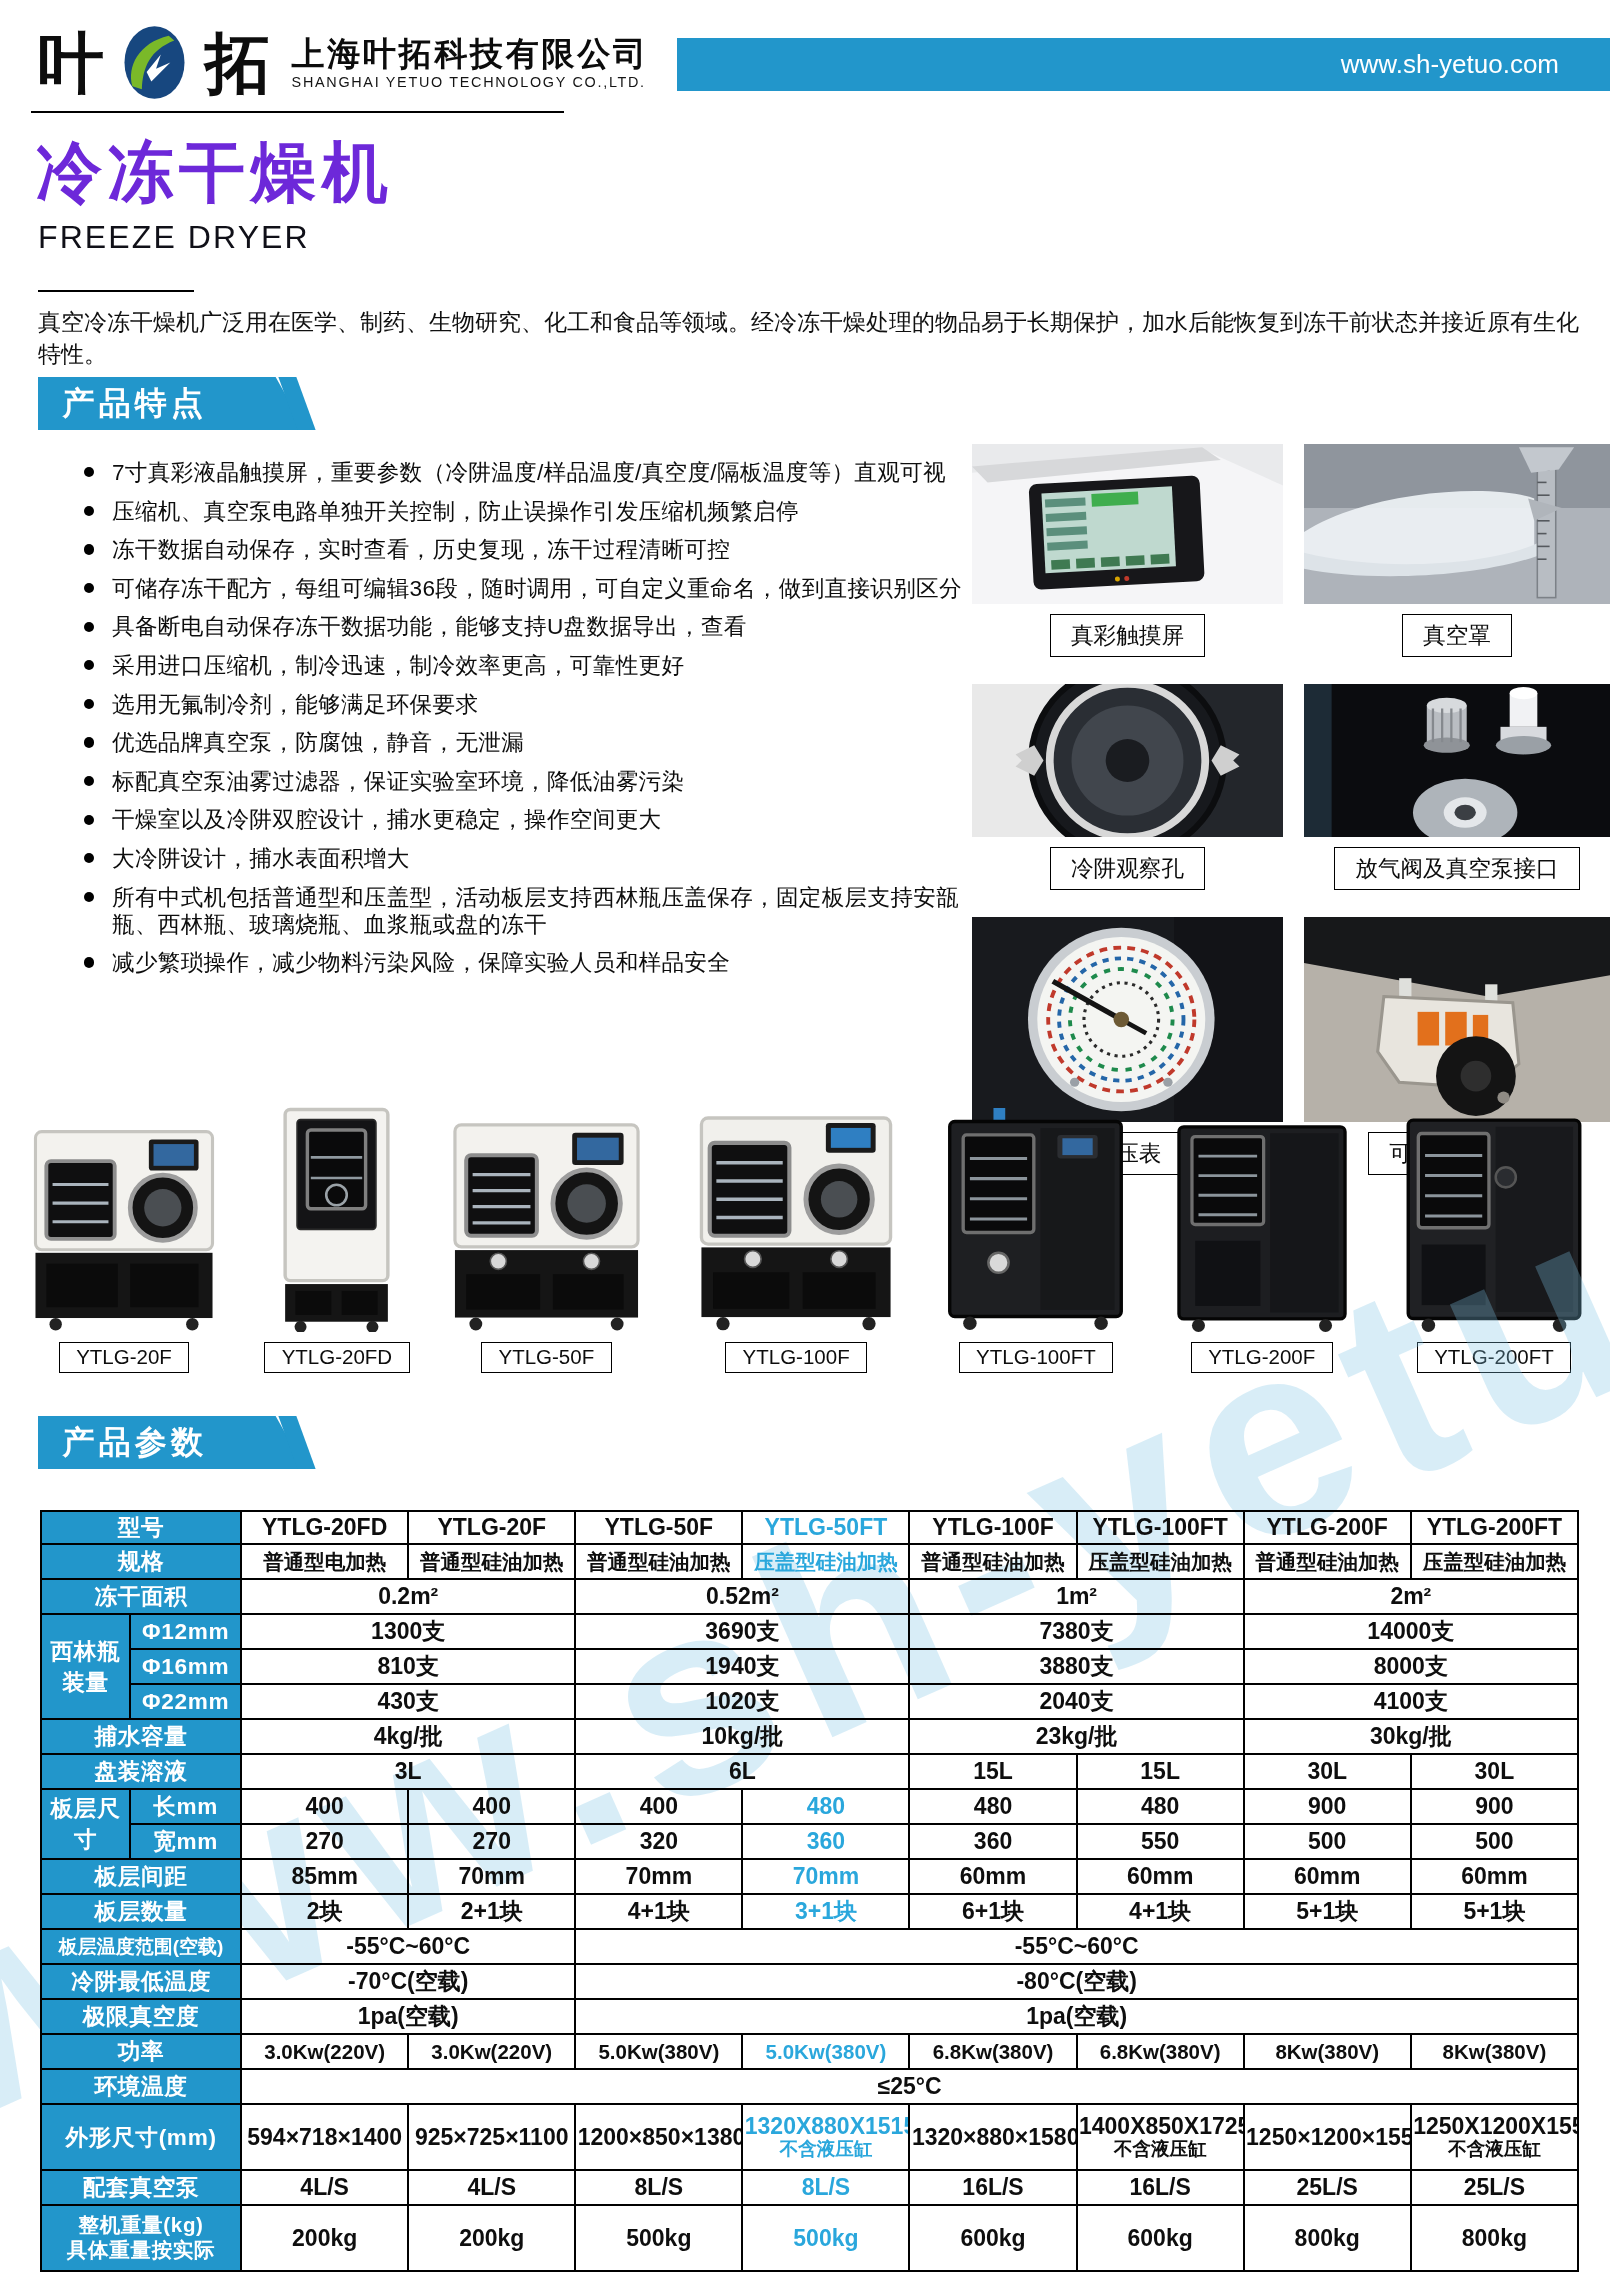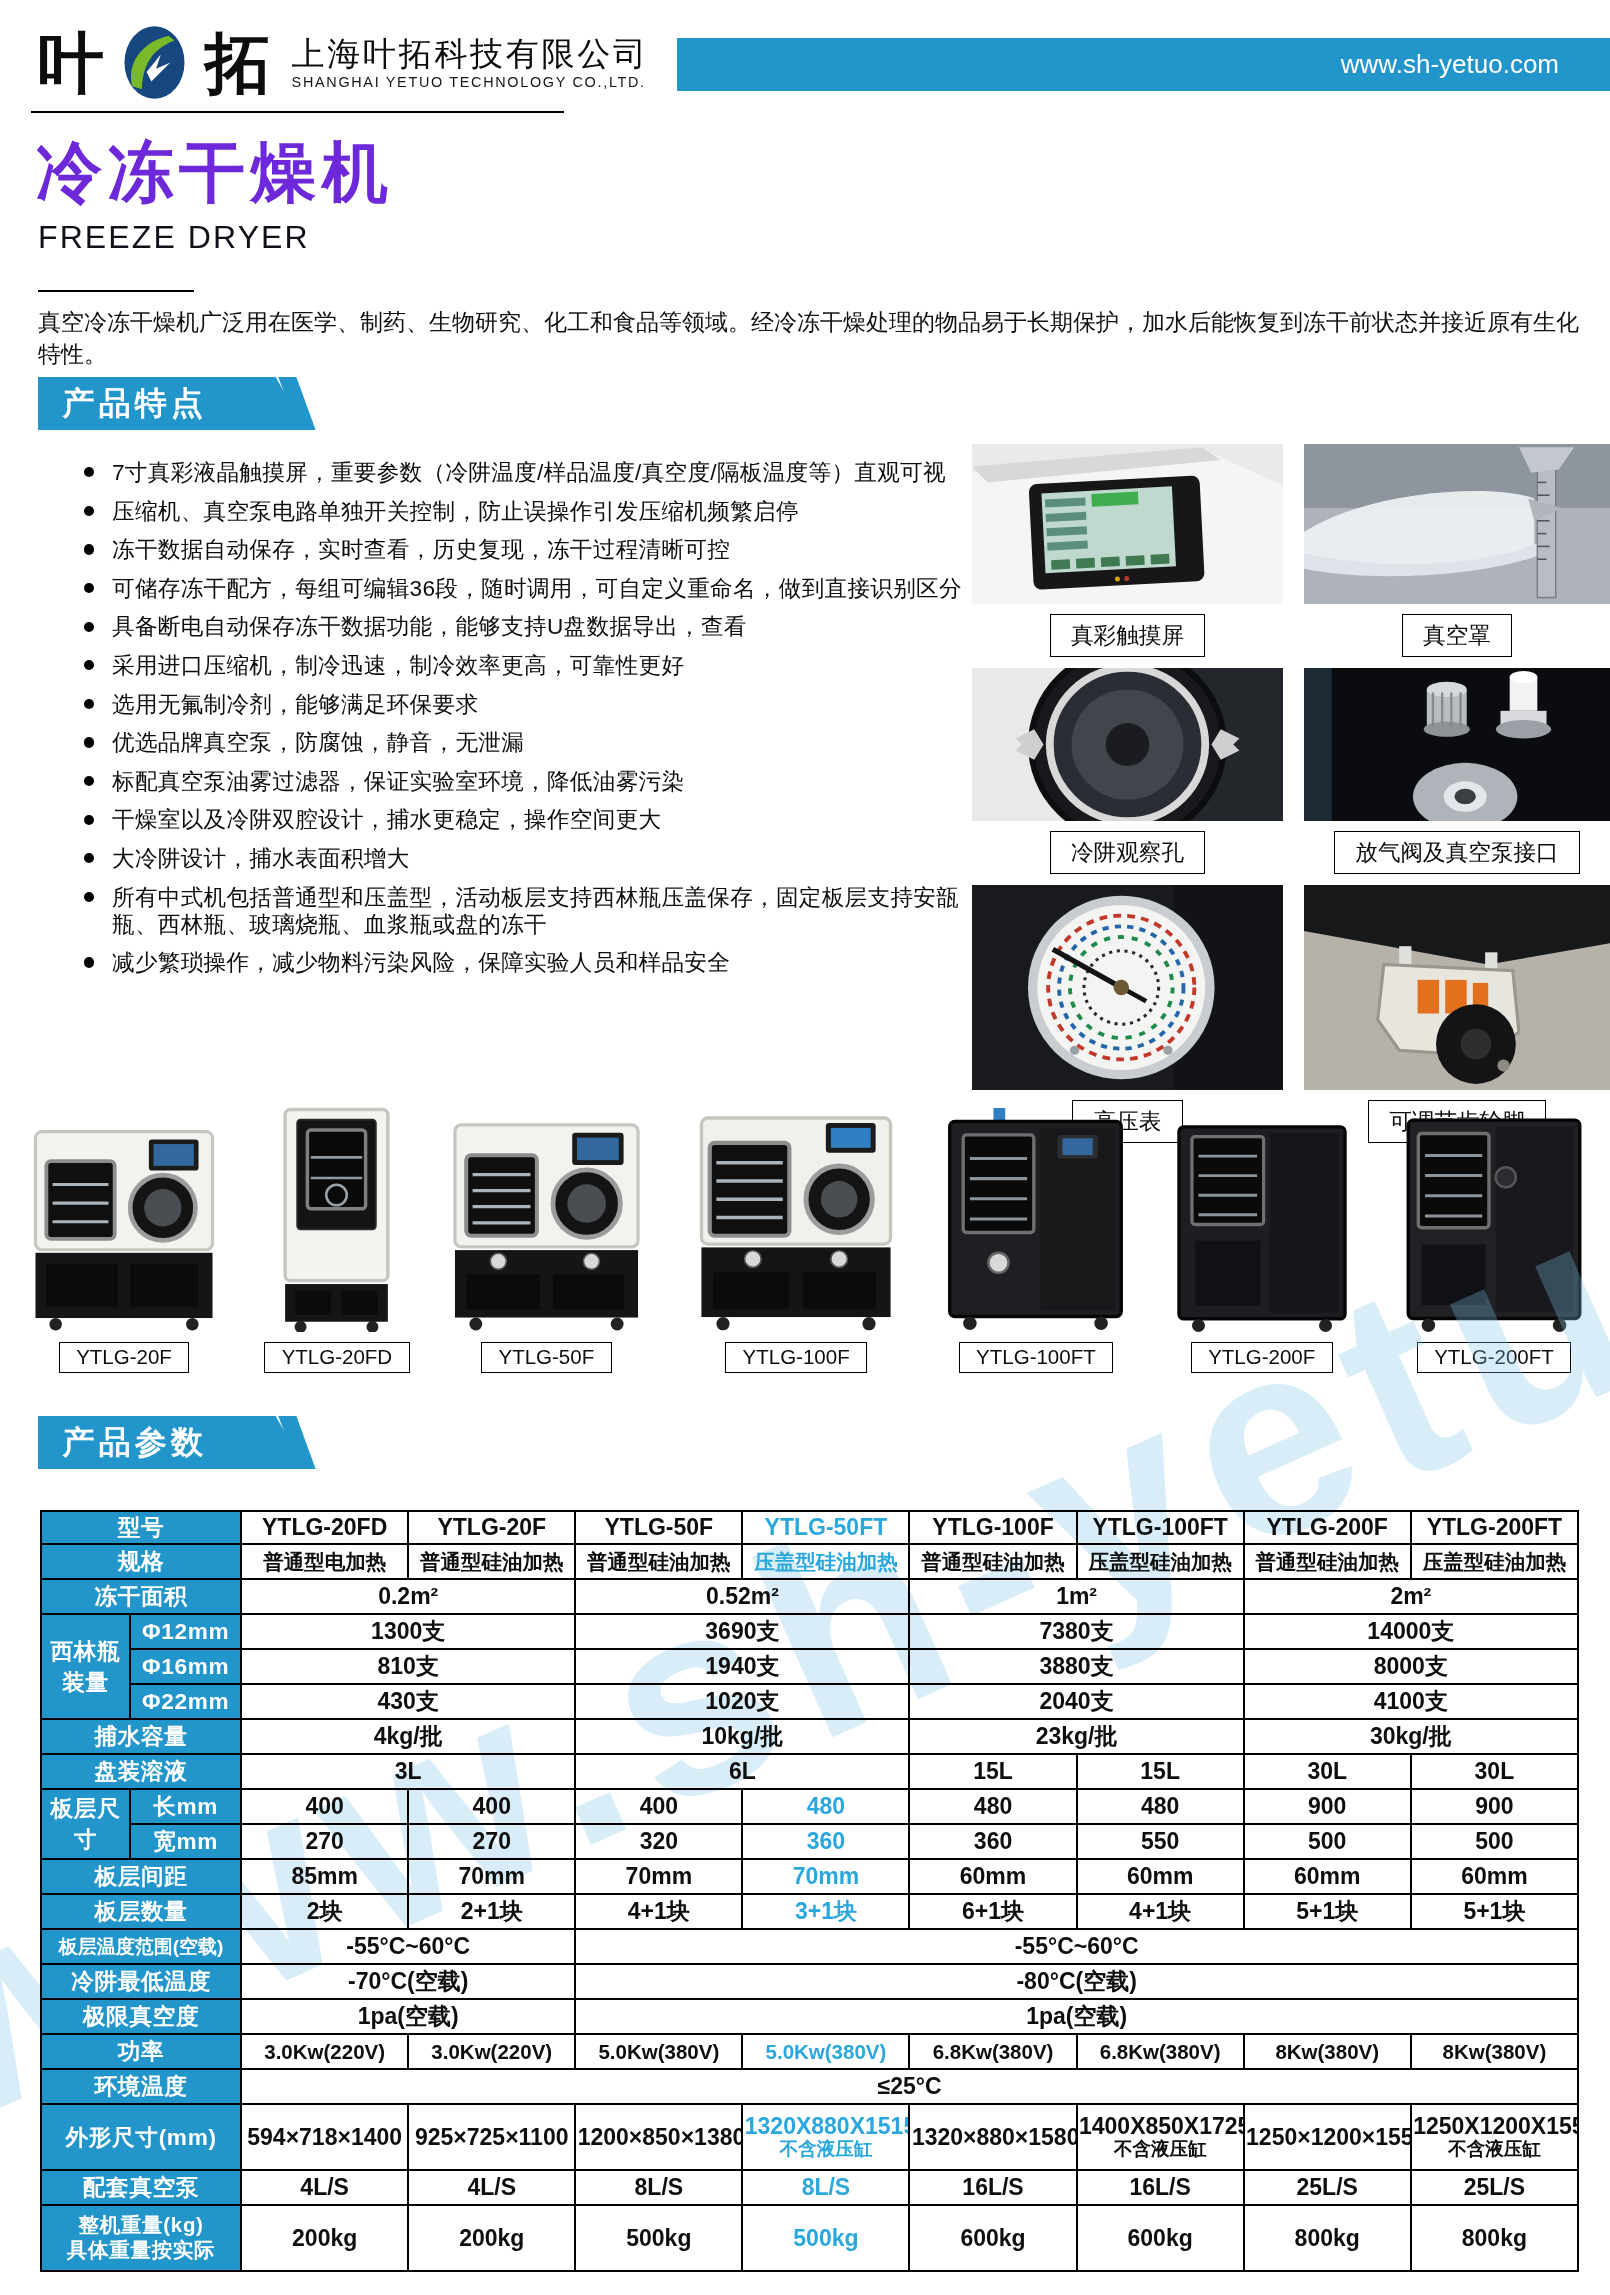--- a/index.html
+++ b/index.html
@@ -4,21 +4,21 @@
 <style>
   html,body{margin:0;padding:0;}
   body{font-family:"Liberation Sans","DejaVu Sans",sans-serif;background:#888;}
   .page{position:relative;width:1610px;height:2295px;background:#ffffff;overflow:hidden;margin:0 auto;}
 
   
   .logo-row{position:absolute;left:38px;top:23px;display:flex;align-items:center;gap:11px;}
   .logo-char{font-size:66px;font-weight:900;color:#0d0d0d;line-height:1;}
   .logo-mark{width:79px;height:79px;}
   .company{margin-left:9.6px;}
-  .company-cn{font-size:33px;font-weight:400;letter-spacing:2.7px;color:#0c0c0c;line-height:1.15;}
+  .company-cn{font-size:33px;font-weight:700;letter-spacing:2.7px;color:#0c0c0c;line-height:1.15;}
   .company-en{font-size:14.4px;letter-spacing:1.7px;color:#141414;margin-top:2px;}
   .header-rule{position:absolute;left:31px;top:111px;width:533px;height:2.1px;background:#000;}
   .web-banner{position:absolute;left:677px;right:0;top:38px;height:53px;background:#2296cb;
     color:#fff;font-size:26px;display:flex;align-items:center;justify-content:flex-end;padding-right:51px;box-sizing:border-box;}
 
   
   .title-cn{position:absolute;left:36px;top:128px;font-size:66px;font-weight:900;letter-spacing:5.5px;color:#6d28d9;}
   .title-en{position:absolute;left:38px;top:219px;font-size:32px;font-weight:500;letter-spacing:2.1px;color:#101018;}
   .title-rule{position:absolute;left:38px;top:290px;width:156px;height:2.1px;background:#000;}
   .intro{position:absolute;left:38px;top:306px;width:1542px;font-size:23px;line-height:32px;color:#101010;}
@@ -33,21 +33,21 @@
   .badge-params{left:38px;top:1416px;}
 
   
   .features{position:absolute;left:41px;top:448px;width:923px;}
   .features li{list-style:none;position:relative;padding-left:31px;font-size:22.6px;line-height:27px;
     color:#0d0d0d;margin-bottom:11.6px;letter-spacing:0.3px;}
   .features li::before{content:"";position:absolute;left:2.7px;top:8.2px;width:10.3px;height:10.3px;border-radius:50%;background:#000;}
 
   
   .gallery{position:absolute;left:972px;top:444px;width:638px;display:grid;grid-template-columns:311px 307px;column-gap:20.5px;}
-  .gcard{display:flex;flex-direction:column;align-items:center;margin-bottom:11px;}
+  .gcard{display:flex;flex-direction:column;align-items:center;margin-bottom:27px;}
   .gphoto{width:100%;overflow:hidden;background:#222;}
   .gp-h1{height:160px;} .gp-h2{height:153px;} .gp-h3{height:205px;}
   .gphoto svg{width:100%;height:100%;display:block;}
   .gcap{border:1.4px solid #000;background:#fff;font-size:22.6px;color:#0d0d0d;padding:4.8px 20.5px;margin-top:10.3px;white-space:nowrap;}
 
   
   .machines{position:absolute;left:18px;top:1113px;width:1575px;height:260px;display:flex;justify-content:space-between;align-items:flex-end;}
   .mslot{display:flex;flex-direction:column;align-items:center;}
   .mslot svg{display:block;}
   .mlabel{border:1.4px solid #000;background:#fff;font-size:20.5px;color:#0d0d0d;padding:2.7px 16.4px;margin-top:9.6px;white-space:nowrap;}

